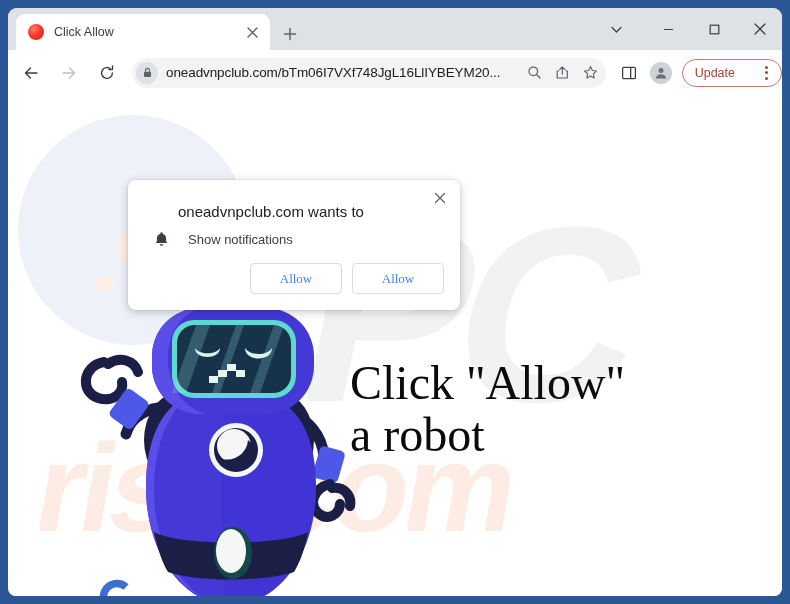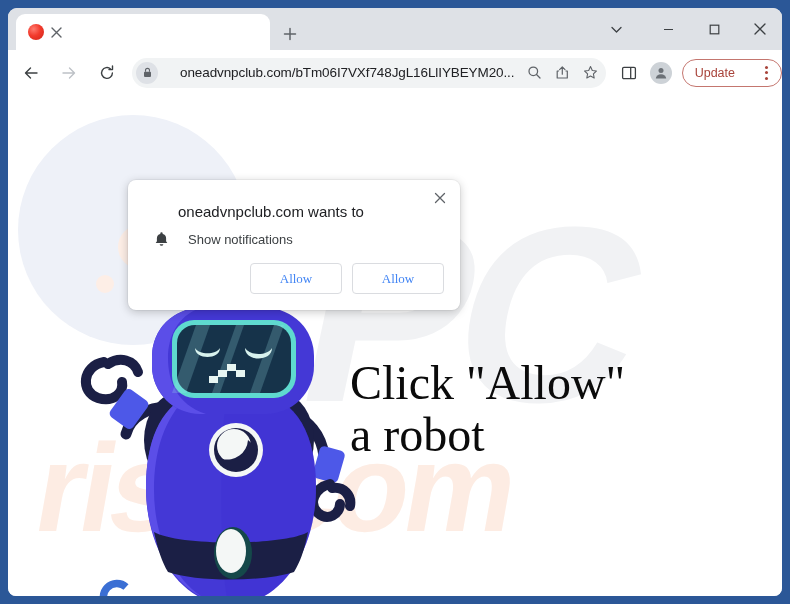--- a/index.html
+++ b/index.html
@@ -78,21 +78,21 @@
     flex:1 1 auto;height:30px;margin-left:10px;margin-right:6px;
     background:#f1f3f4;border-radius:16px;
     display:flex;align-items:center;position:relative;
   }
   #site-lock-badge{
     width:22px;height:22px;margin-left:4px;border-radius:50%;
     background:#dee1e6;flex:0 0 auto;
     display:flex;align-items:center;justify-content:center;
   }
   #url-text{
-    margin-left:22px;font-size:13.5px;color:#202124;
+    margin-left:8px;font-size:13.5px;color:#202124;
     white-space:nowrap;overflow:hidden;flex:1 1 auto;
     letter-spacing:-0.1px;
   }
   .omni-icon{
     width:26px;height:26px;flex:0 0 auto;
     display:flex;align-items:center;justify-content:center;
     color:#5f6368;margin-right:2px;
   }
   #side-panel-button,#profile-button{
     width:30px;height:30px;flex:0 0 auto;margin-left:2px;
@@ -197,20 +197,21 @@
 </head>
 <body>
 
 <div id="window-frame">
   <div id="browser-window">
 
     <div id="tab-strip">
 
       <div id="tab-active">
         <div id="tab-favicon"></div>
+        <div id="tab-title">Click Allow</div>
         <div id="tab-close">
           <svg width="11" height="11" viewBox="0 0 11 11">
               <path d="M1 1 L10 10 M10 1 L1 10" stroke="#5f6368" stroke-width="1.4" fill="none" stroke-linecap="round"></path>
             </svg>
         </div>
       </div>
 
       <div id="new-tab-button">
         <svg width="14" height="14" viewBox="0 0 14 14">
             <path d="M7 1.5 L7 12.5 M1.5 7 L12.5 7" stroke="#5f6368" stroke-width="1.5" stroke-linecap="round"></path>

